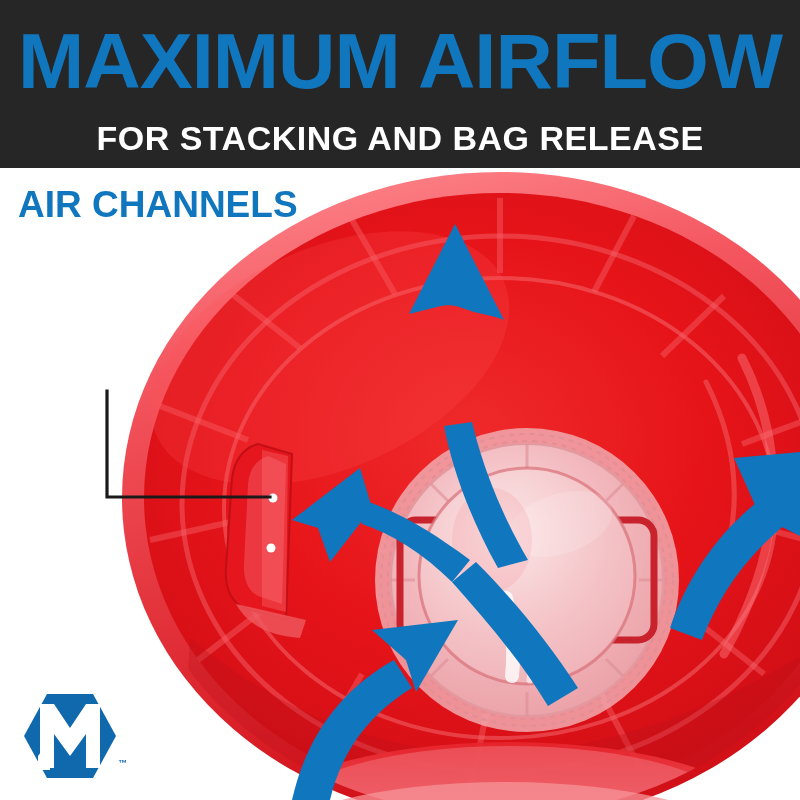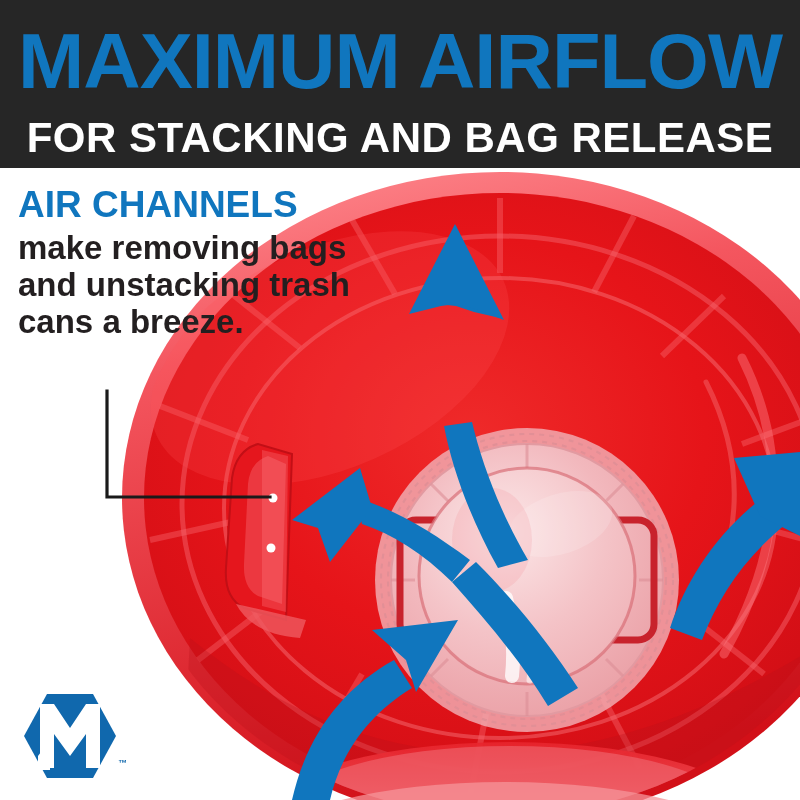--- a/index.html
+++ b/index.html
@@ -48,21 +48,21 @@
   }
   .subheadline {
     position: absolute;
     left: 0;
     top: 118px;
     width: 800px;
     text-align: center;
     color: #ffffff;
     font-family: "Liberation Sans Narrow", "Liberation Sans", sans-serif;
     font-weight: 700;
-    font-size: 42px;
+    font-size: 34px;
     line-height: 40px;
     letter-spacing: 0.5px;
     white-space: nowrap;
   }
 
   
   .photo-stage {
     position: absolute;
     left: 0;
     top: 168px;
@@ -280,25 +280,20 @@
         <ellipse cx="510" cy="660" rx="260" ry="86" fill="url(#bottomLip)" opacity="0.92"></ellipse>
         <ellipse cx="510" cy="648" rx="228" ry="70" fill="#f07079" opacity="0.55"></ellipse>
       </g>
       <ellipse cx="505" cy="676" rx="232" ry="62" fill="#f6949a" opacity="0.75"></ellipse>
       <ellipse cx="505" cy="700" rx="196" ry="46" fill="#f9b3b8" opacity="0.6"></ellipse>
     </svg>
   </div>
 
   <div class="callout">
     <div class="callout-title">AIR CHANNELS</div>
-    <div class="callout-body">
-      <span>make removing bags</span>
-      <span>and unstacking trash</span>
-      <span>cans a breeze.</span>
-    </div>
   </div>
 
   <svg class="leader-svg" viewBox="0 0 200 135">
     <path d="M 17 11 L 17 117 L 180 117" fill="none" stroke="#1a1a1a" stroke-width="3.2" stroke-linecap="square" stroke-linejoin="miter"></path>
   </svg>
 
   <svg class="arrows-svg" viewBox="0 0 800 632">
 
     <g fill="#1076be">
       <path d="M 470 392

